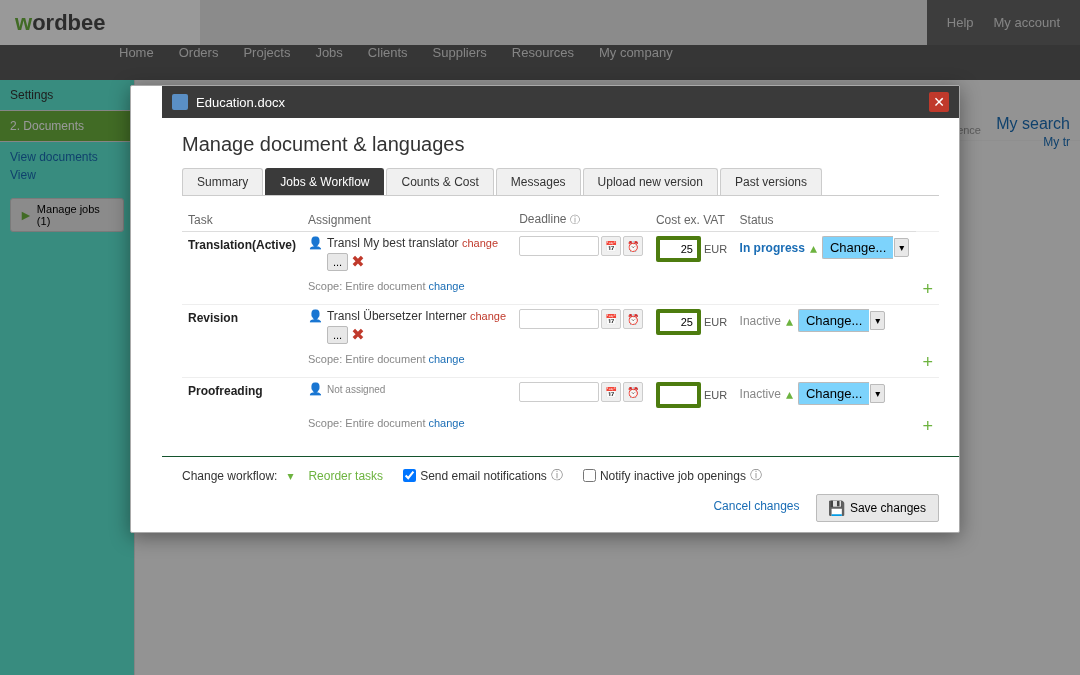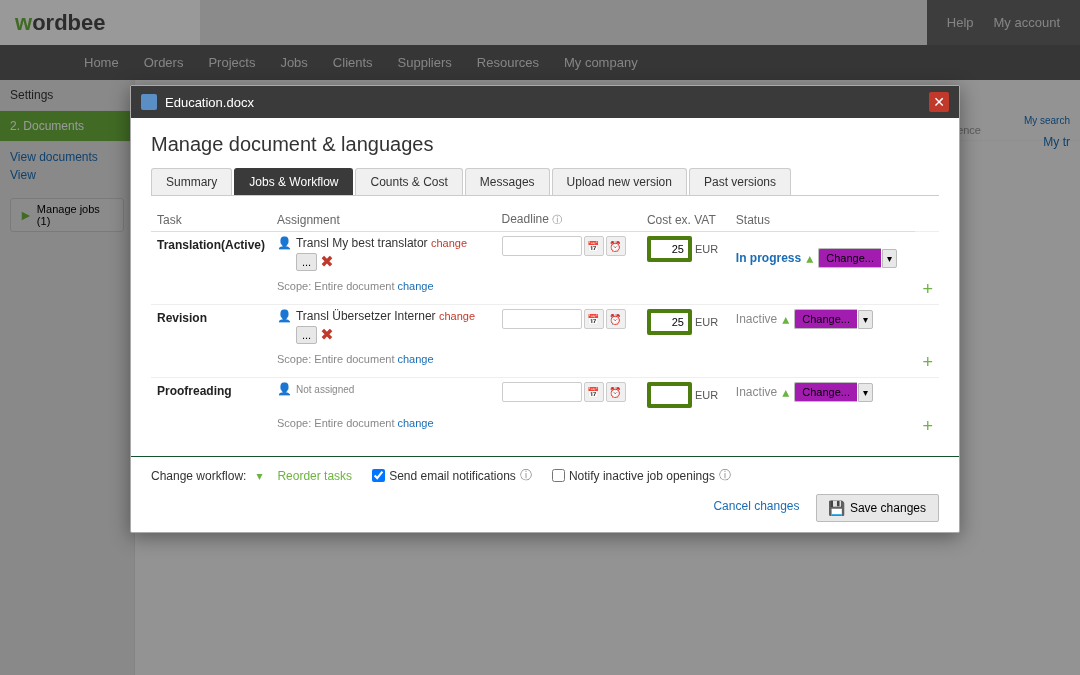--- a/index.html
+++ b/index.html
@@ -36,36 +36,36 @@
       font-weight: bold;
     }
     .logo-text span { color: #6db33f; }
 
     .main-nav {
       position: absolute;
       top: 45px; left: 0; right: 0;
       height: 35px;
       background: #5a5a5a;
       display: flex;
-      align-items: center;
-      padding-left: 84px;
+      align-items: flex-start;
+      padding-left: 119px;
       gap: 25px;
     }
     .main-nav a {
       color: #ddd;
       text-decoration: none;
       font-size: 13px;
     }
 
     .sidebar {
       position: absolute;
       top: 80px; left: 0;
       width: 135px;
       bottom: 0;
-      background: #e5e5e5;
+      background: #5eead4;
       border-right: 1px solid #ddd;
     }
 
     .content-area {
       position: absolute;
       top: 80px; left: 135px;
       right: 0; bottom: 0;
       background: #f5f5f5;
     }
 
@@ -81,20 +81,21 @@
     .modal {
       position: absolute;
       top: 85px;
       left: 130px;
       width: 830px;
       background: #fff;
       border: 1px solid #aaa;
       box-shadow: 0 4px 20px rgba(0,0,0,0.4);
       z-index: 101;
       border-radius: 2px;
+      padding-left: 31px;
     }
 
     .modal-titlebar {
       background: #3a3a3a;
       color: #fff;
       padding: 6px 10px;
       display: flex;
       align-items: center;
       justify-content: space-between;
       font-size: 13px;
@@ -290,27 +291,27 @@
       background: none;
       border: none;
     }
 
     .change-dropdown {
       display: flex;
       align-items: center;
       gap: 1px;
     }
     .change-main-btn {
-      background: #a21caf;
+      background: #7dd3fc;
       border: 1px solid #bbb;
       border-right: none;
       border-radius: 2px 0 0 2px;
       padding: 3px 7px;
       cursor: pointer;
-      font-size: 11px;
+      font-size: 13px;
     }
     .change-arrow-btn {
       background: #e8e8e8;
       border: 1px solid #bbb;
       border-radius: 0 2px 2px 0;
       padding: 3px 4px;
       cursor: pointer;
       font-size: 10px;
     }
 
@@ -494,21 +495,21 @@
   </div>
 
   <div style="padding: 0 0 0 0;">
     <div style="display:grid; grid-template-columns:80px 80px 80px; font-size:10px; color:#888; border-top:1px solid #eee;">
       <div style="padding:3px 5px;">tion.docx</div>
       <div style="padding:3px 5px;">2020 13:45</div>
     </div>
   </div>
 </div>
 
-<div style="position:absolute; top:115px; right:10px; font-size:10px; color:#1a6db5; z-index:50;">My search</div>
+<div style="position:absolute; top:115px; right:10px; font-size:16px; color:#1a6db5; z-index:50;">My search</div>
 <div style="position:absolute; top:135px; right:10px; font-size:12px; color:#1a6db5; z-index:50;">My tr</div>
 
 <div class="modal-overlay"></div>
 
 <div class="modal">
 
   <div class="modal-titlebar">
     <div class="modal-titlebar-left">
       <span class="modal-title-icon"></span>
       <span>Education.docx</span>
@@ -572,21 +573,21 @@
               <button class="deadline-icon-btn">⏰</button>
             </div>
           </td>
           <td>
             <div style="display:flex; align-items:center; gap:3px;">
               <input class="cost-input" type="text" value="25" style="">
               <span class="currency-label">EUR</span>
             </div>
           </td>
           <td>
-            <div style="display:flex; align-items:center; gap:5px;margin-top:12px;">
+            <div style="display:flex; align-items:center; gap:5px;">
               <span class="status-in-progress">In progress</span>
               <button class="chart-icon-btn">▴</button>
               <div class="change-dropdown">
                 <button class="change-main-btn">Change...</button>
                 <button class="change-arrow-btn">▾</button>
               </div>
             </div>
           </td>
         </tr>
         <tr>

